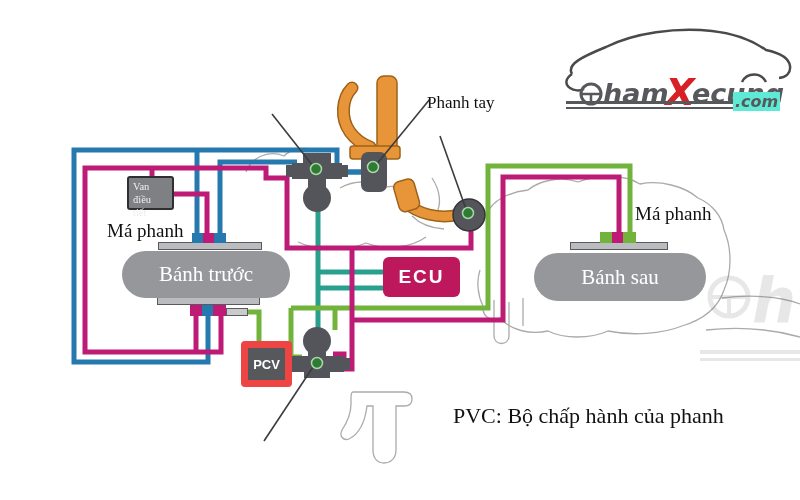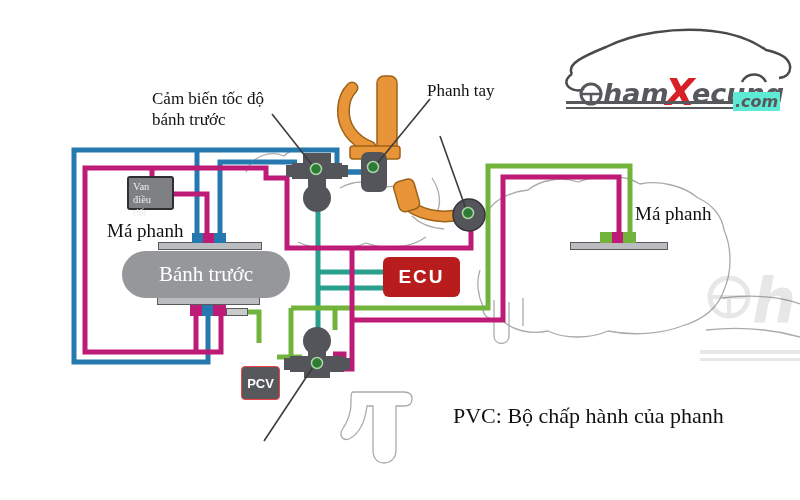--- a/index.html
+++ b/index.html
@@ -4,26 +4,26 @@
 <style>
   html,body{margin:0;padding:0;background:#fff;}
   #stage{position:relative;width:800px;height:500px;background:#ffffff;overflow:hidden;
          font-family:"Liberation Serif","DejaVu Serif",serif;}
   #art{position:absolute;left:0;top:0;}
   .lbl{position:absolute;color:#111;font-size:17px;line-height:21px;white-space:nowrap;}
   .lbl .ln{display:block;}
   .big{font-size:19px;}
   .wheel{position:absolute;background:#95979a;border-radius:26px;color:#fff;
          display:flex;align-items:center;justify-content:center;font-size:21px;}
-  .ecu{position:absolute;left:383px;top:257px;width:77px;height:40px;background:#b91c1c;
+  .ecu{position:absolute;left:383px;top:257px;width:77px;height:40px;background:#be185d;
        border-radius:6px;color:#fff;display:flex;align-items:center;justify-content:center;
        font-family:"Liberation Sans",sans-serif;font-weight:bold;font-size:19px;letter-spacing:2px;}
   .pcv{position:absolute;left:241px;top:341px;width:37px;height:32px;background:#57585c;
-       border:1px solid #ef4444;border-radius:4px;color:#fff;display:flex;align-items:center;
-       justify-content:center;font-family:"Liberation Sans",sans-serif;font-weight:bold;font-size:13px;margin-top:25px;}
+       border:7px solid #ef4444;border-radius:4px;color:#fff;display:flex;align-items:center;
+       justify-content:center;font-family:"Liberation Sans",sans-serif;font-weight:bold;font-size:13px;}
   .valve{position:absolute;left:127px;top:176px;width:47px;height:34px;background:#7e8083;
          border:2px solid #2f2f31;border-radius:3px;color:#eee;font-size:10.5px;line-height:13px;
          padding:2px 8px 0 4px;box-sizing:border-box;}
   .disc{position:absolute;background:#babcbf;border:1px solid #5a5a5c;box-sizing:border-box;}
   .blk{position:absolute;}
   .tab{position:absolute;left:226px;top:308px;width:22px;height:8px;background:#c9cbcd;border:1px solid #5a5a5c;box-sizing:border-box;}
   
   .logo-text{position:absolute;left:578px;top:68px;display:flex;align-items:baseline;
              font-family:"DejaVu Sans","Liberation Sans",sans-serif;font-style:italic;font-weight:bold;
              color:#57585b;font-size:27px;}
@@ -159,37 +159,36 @@
   <div class="tab"></div>
 
   <div class="disc" style="left:570px;top:242px;width:98px;height:8px;"></div>
   <div class="blk" style="left:600px;top:232px;width:12px;height:11px;background:#72b33c;"></div>
   <div class="blk" style="left:612px;top:232px;width:11px;height:11px;background:#be1b77;"></div>
   <div class="blk" style="left:623px;top:232px;width:13px;height:11px;background:#72b33c;"></div>
 
   <div class="wheel" style="left:122px;top:251px;width:168px;height:47px;">
     <span>Bánh trước</span>
   </div>
+  <div class="wheel" style="left:534px;top:253px;width:172px;height:48px;">
+    <span>Bánh sau</span>
+  </div>
 
   <div class="ecu">
     <span>ECU</span>
   </div>
   <div class="pcv">
     <span>PCV</span>
   </div>
   <div class="valve">
     <span class="ln">Van điều</span>
     <span class="ln">tiết</span>
   </div>
 
-  <div class="lbl" style="left:152px;top:88px;">
-    <span class="ln">Cảm biến tốc độ</span>
-    <span class="ln">bánh trước</span>
-  </div>
-  <div class="lbl" style="left:427px;top:80px;">Phanh tay</div>
+  <div class="lbl" style="left:427px;top:92px;">Phanh tay</div>
   <div class="lbl big" style="left:107px;top:220px;">Má phanh</div>
   <div class="lbl big" style="left:635px;top:203px;">Má phanh</div>
   <div class="note">
     <span class="ln">PVC: Bộ chấp hành của</span>
     <span class="ln">phanh</span>
   </div>
 
   <div class="logo-text">
     <svg width="26" height="26" viewBox="0 0 26 26" style="margin-right:-1px;position:relative;top:4px;">
       <circle cx="13" cy="13" r="10" stroke="#57585b" stroke-width="3" fill="none"></circle>

